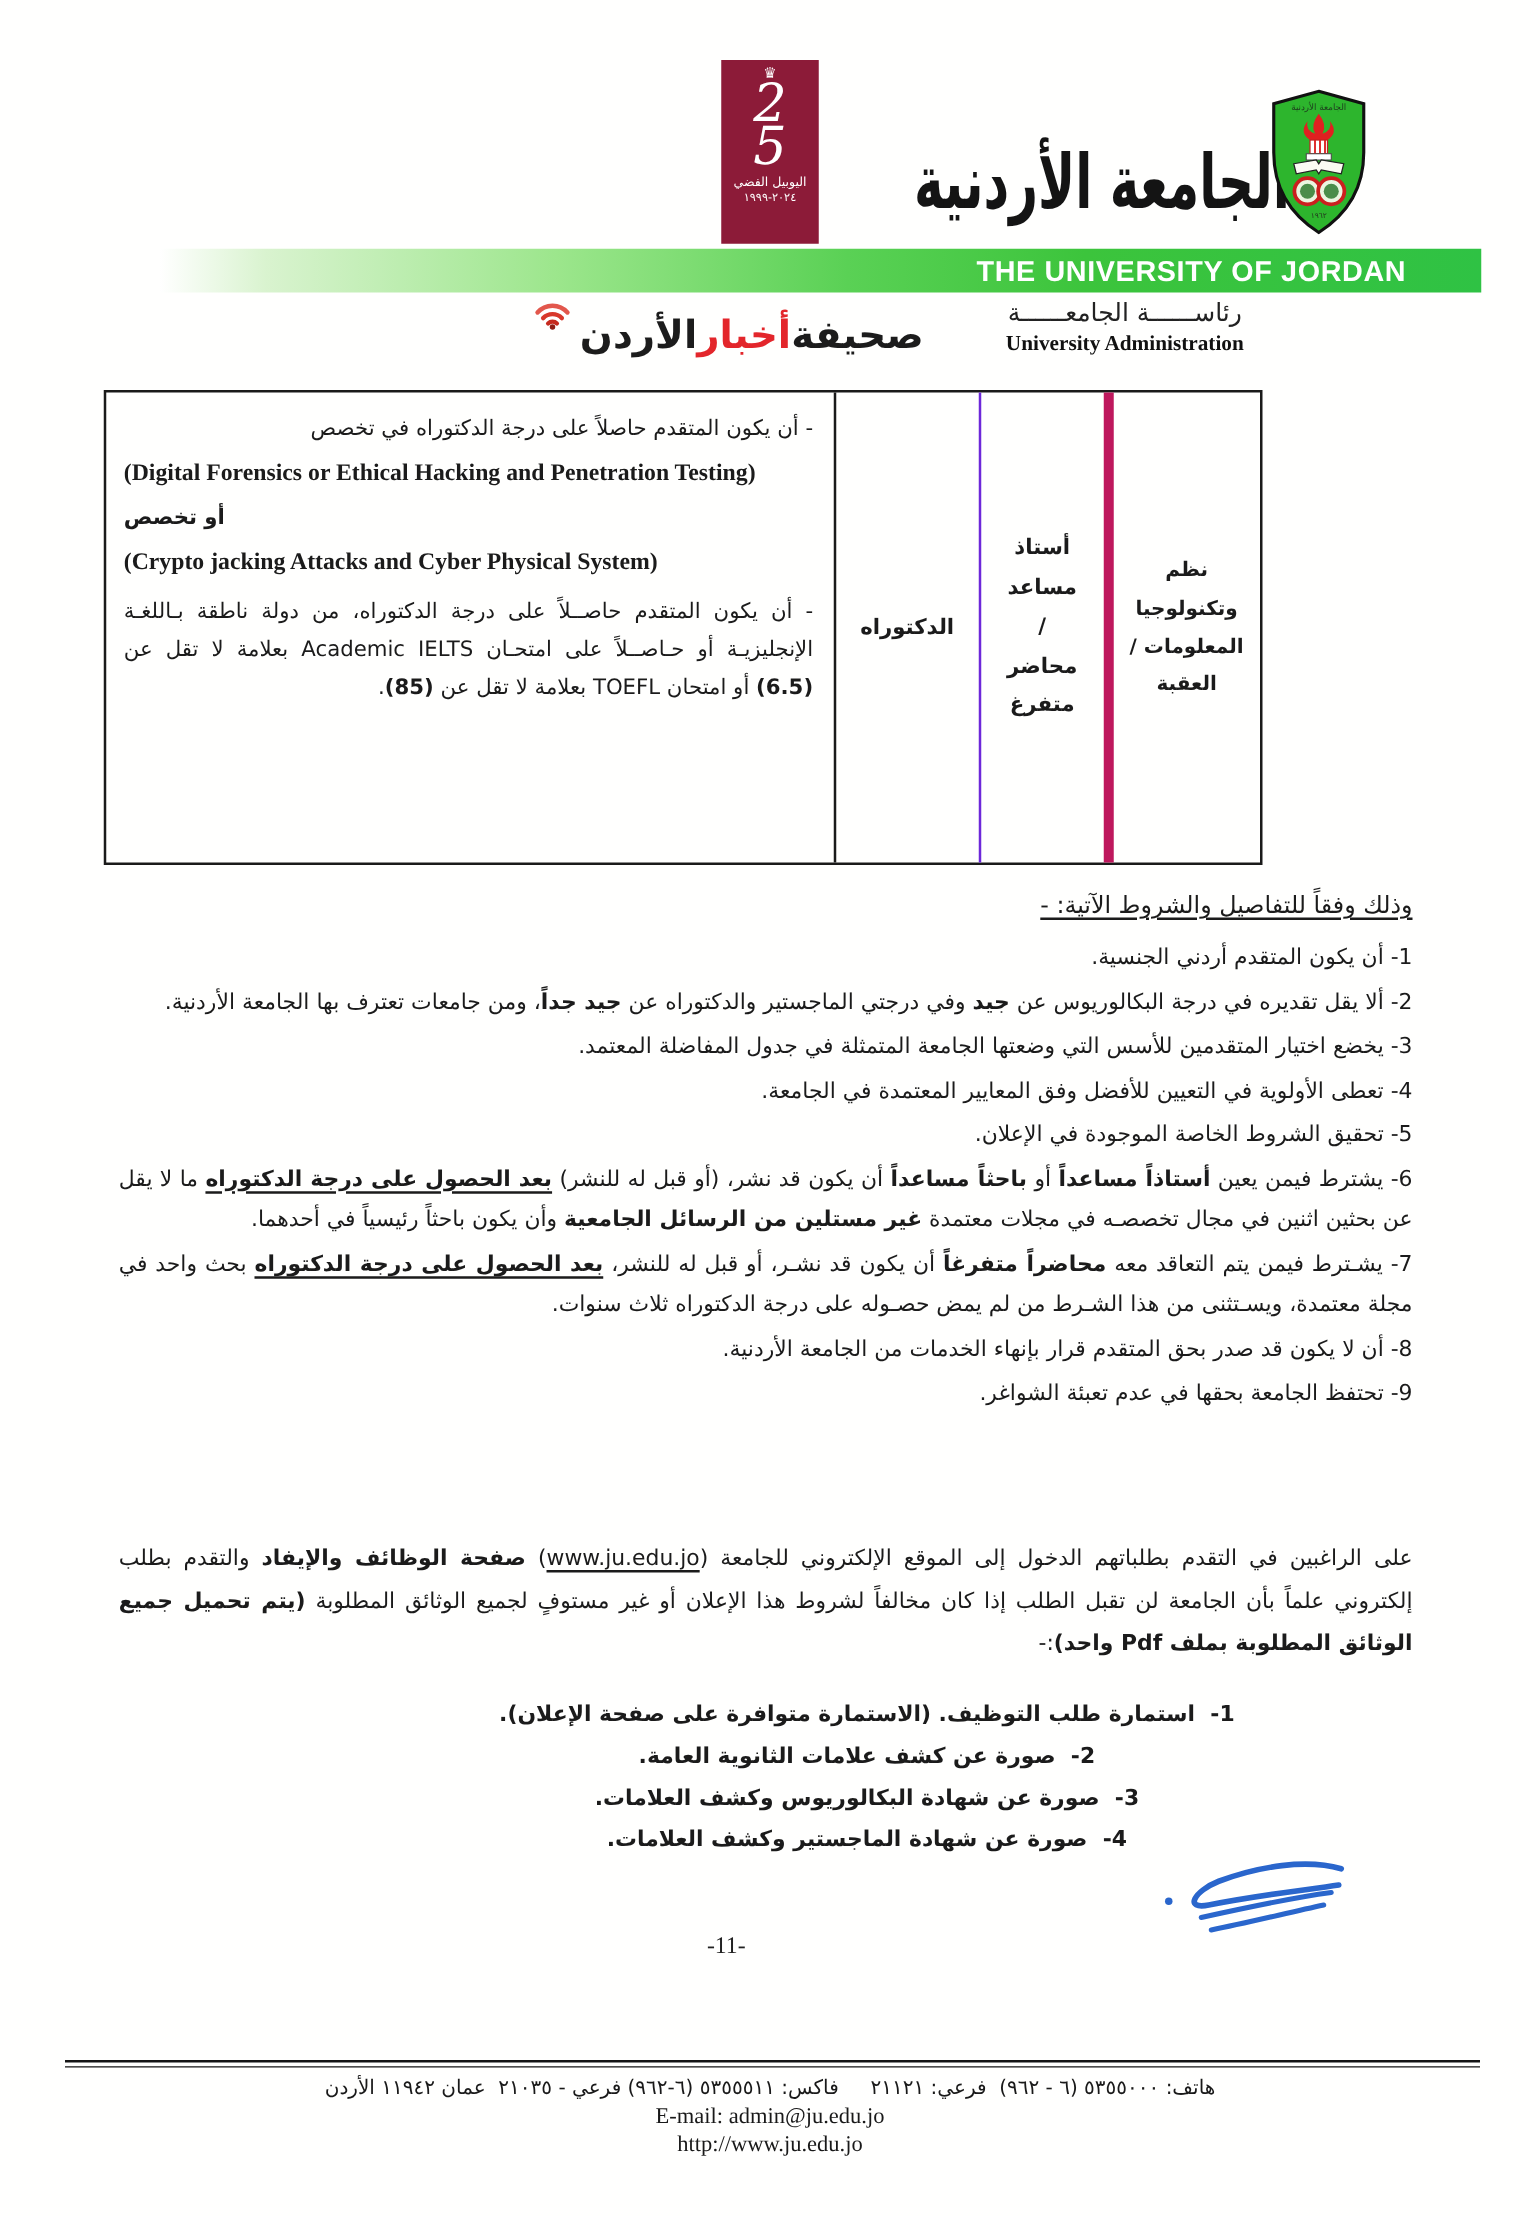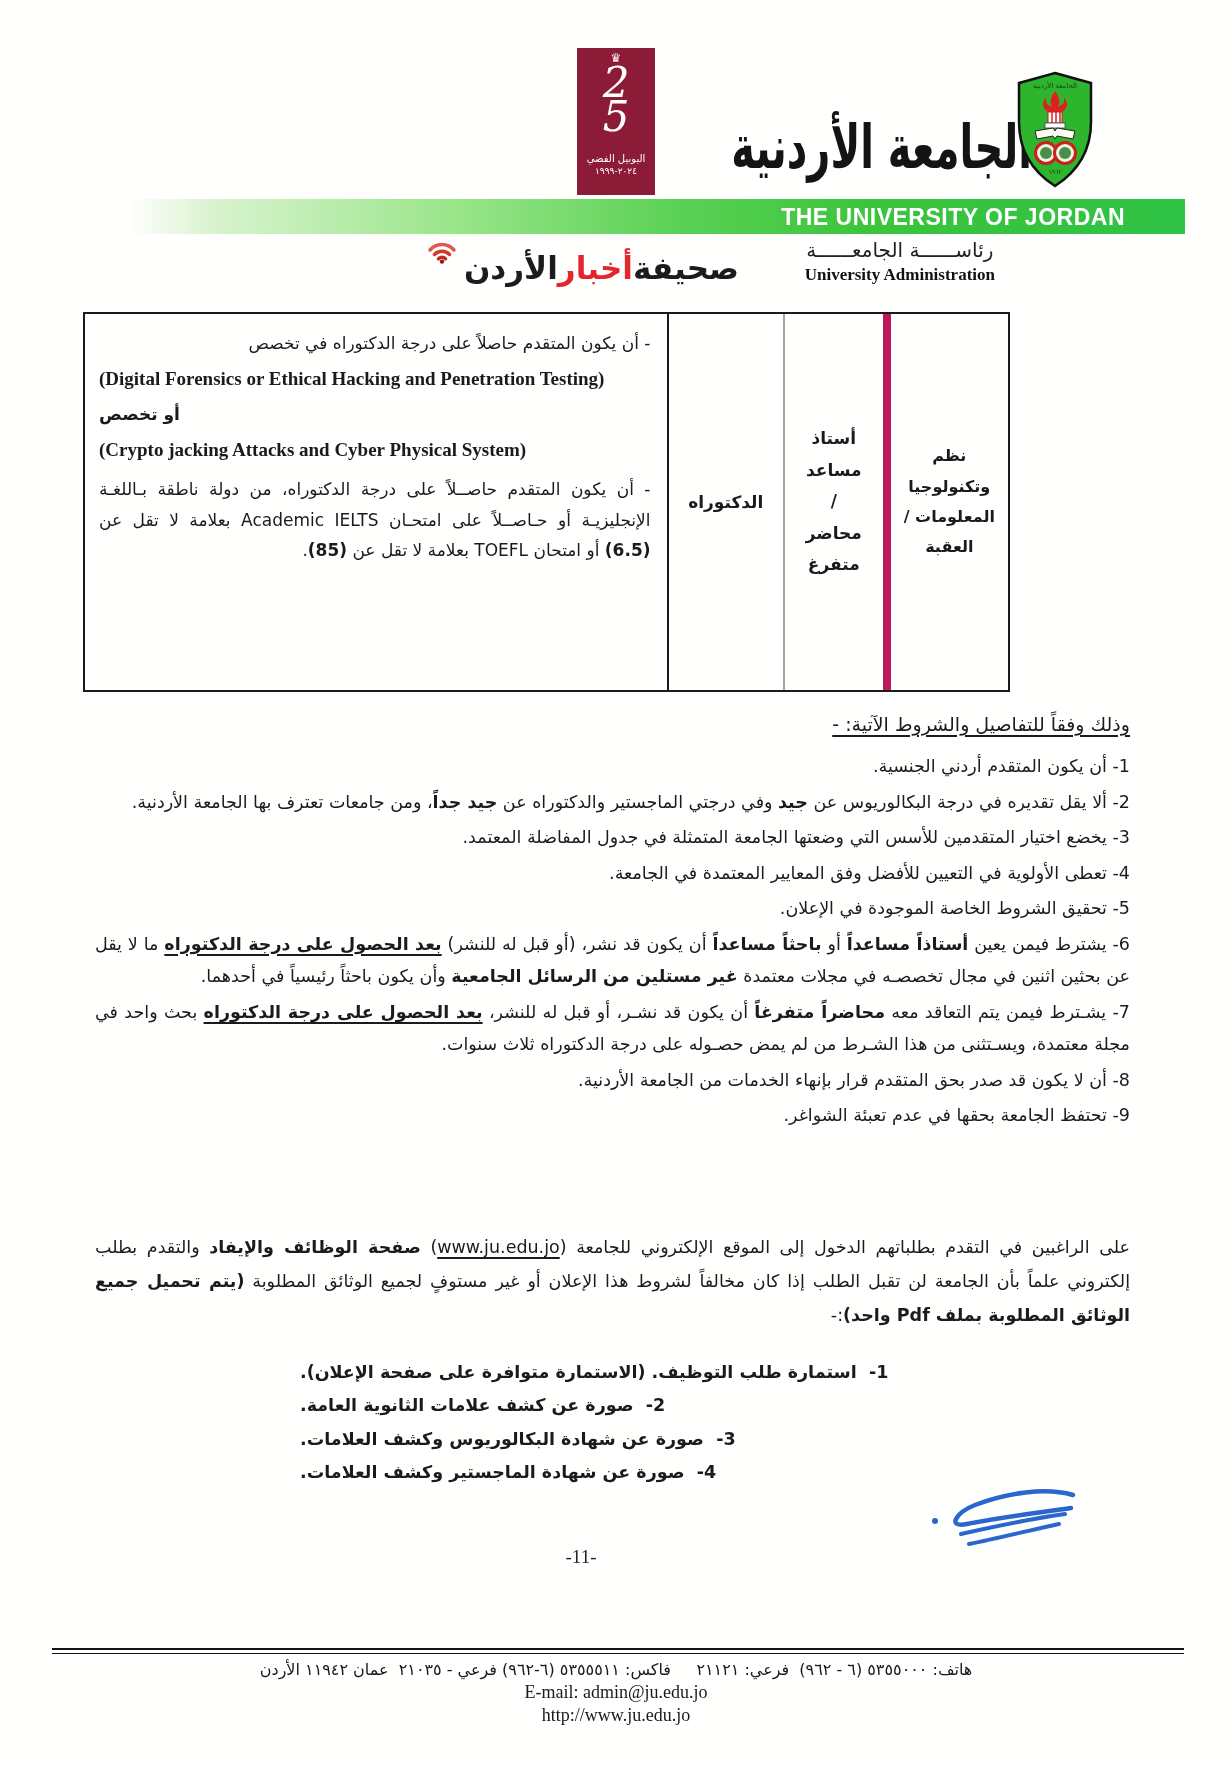--- a/index.html
+++ b/index.html
@@ -10,21 +10,21 @@
   .u{text-decoration:underline;text-underline-offset:4px;text-decoration-thickness:1.5px;}
   .ltr{direction:ltr;unicode-bidi:isolate;}
 
   
   .jubilee{position:absolute;left:577px;top:48px;width:78px;height:147px;background:#8c1b38;
            display:flex;flex-direction:column;align-items:center;justify-content:flex-start;
            color:#fff;padding-top:4px;box-sizing:border-box;}
   .jubilee .crown{font-size:12px;line-height:12px;}
   .jubilee .num{font-family:"DejaVu Serif",serif;font-style:italic;font-size:42px;line-height:.82;
                 width:30px;word-break:break-all;text-align:center;margin-top:2px;}
-  .jubilee .jtitle{font-size:10px;margin-top:18px;white-space:nowrap;}
+  .jubilee .jtitle{font-size:10px;margin-top:6px;white-space:nowrap;}
   .jubilee .jyears{font-size:9px;margin-top:2px;letter-spacing:1px;}
 
   .calligraphy{position:absolute;left:742px;top:112px;width:290px;text-align:center;
                font-size:40px;font-weight:bold;color:#141414;white-space:nowrap;
                transform:scaleY(1.5);transform-origin:top center;}
 
   .shield{position:absolute;left:1015px;top:70px;width:80px;height:120px;}
 
   .banner{position:absolute;left:128px;top:199px;width:1057px;height:35px;
           background:linear-gradient(to right,#ffffff 0%,#d9f3cf 8%,#9ce68c 30%,#5ad155 52%,#3cc43c 70%,#2fc244 100%);}
@@ -42,41 +42,41 @@
   .newspaper .red{color:#e3262b;}
   .wifi{position:absolute;left:424px;top:234px;}
 
   
   .doc-table{position:absolute;left:83px;top:312px;width:927px;height:380px;border:2px solid #1a1a1a;
              box-sizing:border-box;display:flex;direction:ltr;}
   .cell{box-sizing:border-box;}
   .c-req{width:584px;padding:14px 16px 10px 14px;direction:rtl;font-size:17px;line-height:1.8;}
   .c-deg{width:117px;border-left:2px solid #1a1a1a;display:flex;align-items:center;justify-content:center;
          font-weight:bold;font-size:17px;direction:rtl;}
-  .c-rank{width:100px;border-left:2px solid #a3a3a3;display:flex;align-items:center;justify-content:center;
+  .c-rank{width:100px;border-left:2px solid #6d28d9;display:flex;align-items:center;justify-content:center;
           font-weight:bold;font-size:17px;direction:rtl;text-align:center;white-space:pre-line;line-height:1.85;}
   .c-spec{width:126px;border-left:8px solid #be185d;display:flex;align-items:center;justify-content:center;
           font-weight:bold;font-size:16px;direction:rtl;text-align:center;white-space:pre-line;line-height:1.9;}
   .blk{margin:0;}
   .req-right{text-align:right;}
   .req-center{text-align:left;margin:6px 0;}
   .req-en{font-family:"Liberation Serif",serif;font-size:19px;line-height:1.5;direction:ltr;}
   .req-just{text-align:justify;margin-top:10px;}
 
   
   .cond-heading{position:absolute;left:95px;right:102px;top:713px;direction:rtl;text-align:right;
                 font-size:19px;}
   .cond-heading .b{font-weight:normal;margin-top:12px;}
   .conditions{position:absolute;left:95px;right:102px;top:750px;direction:rtl;}
   .cond-item{font-size:17.5px;line-height:1.86;text-align:justify;margin-bottom:3px;}
 
   .apply-par{position:absolute;left:95px;right:102px;top:1230px;direction:rtl;font-size:17.5px;
              line-height:1.95;text-align:justify;}
 
-  .docs{position:absolute;right:145px;left:300px;top:1356px;direction:rtl;text-align:left;}
+  .docs{position:absolute;right:145px;left:300px;top:1356px;direction:rtl;text-align:center;}
   .doc-item{font-size:17.5px;line-height:1.9;font-weight:bold;}
 
   .signature{position:absolute;left:925px;top:1483px;}
 
   .pagenum{position:absolute;left:0;right:70px;top:1546px;text-align:center;
            font-family:"Liberation Serif",serif;font-size:19px;color:#222;}
 
   
   .footer-rule{position:absolute;left:52px;right:48px;top:1648px;height:3px;
                border-top:2.5px solid #151515;border-bottom:1px solid #151515;}

